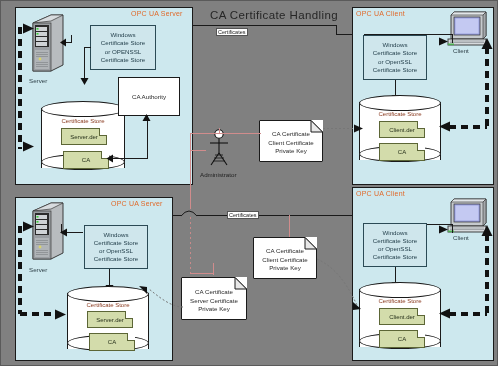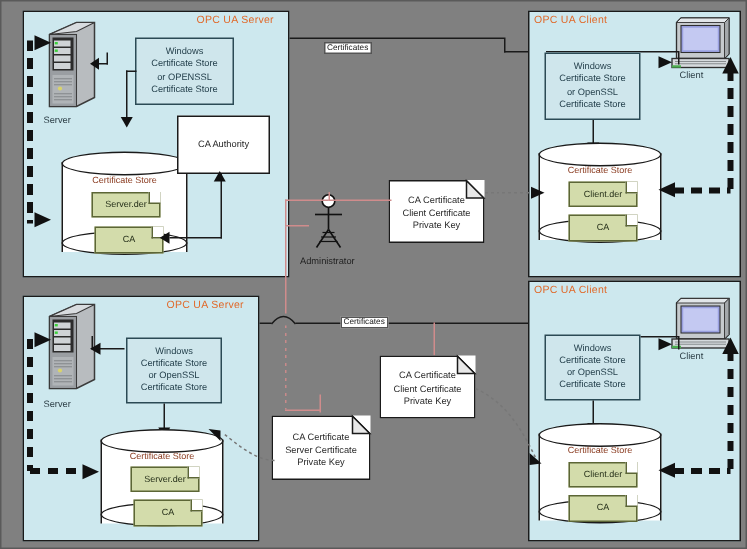--- a/index.html
+++ b/index.html
@@ -77,20 +77,21 @@
 
   .capt{position:absolute;color:#2c3e46;font-size:6.2px;white-space:nowrap;}
 
   svg{display:block;overflow:visible;}
 </style>
 </head>
 <body>
 
 <div id="stage">
 
+  <div class="title" style="left:209px;top:8px;">CA Certificate Handling</div>
 
   <div class="lineH" style="left:70px;top:24px;width:265px;"></div>
   <div class="lineV" style="left:70px;top:24px;height:10px;"></div>
   <div class="lineV" style="left:335px;top:24px;height:10px;"></div>
   <div class="lineH" style="left:335px;top:33px;width:28px;"></div>
   <div class="edgelabel" style="left:215px;top:27px;">Certificates</div>
 
   <div class="lineH" style="left:60px;top:214px;width:120px;"></div>
   <div class="lineH" style="left:196px;top:214px;width:166px;"></div>
 

